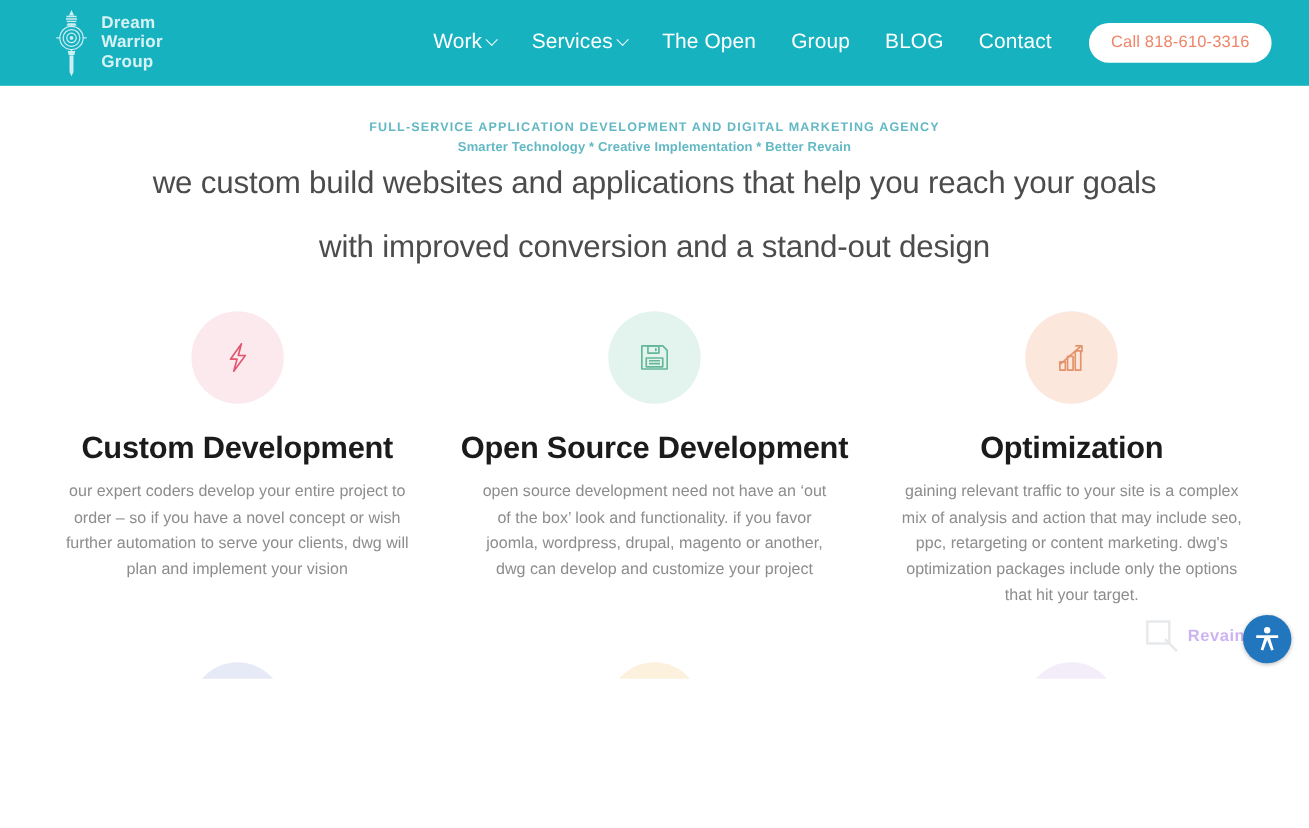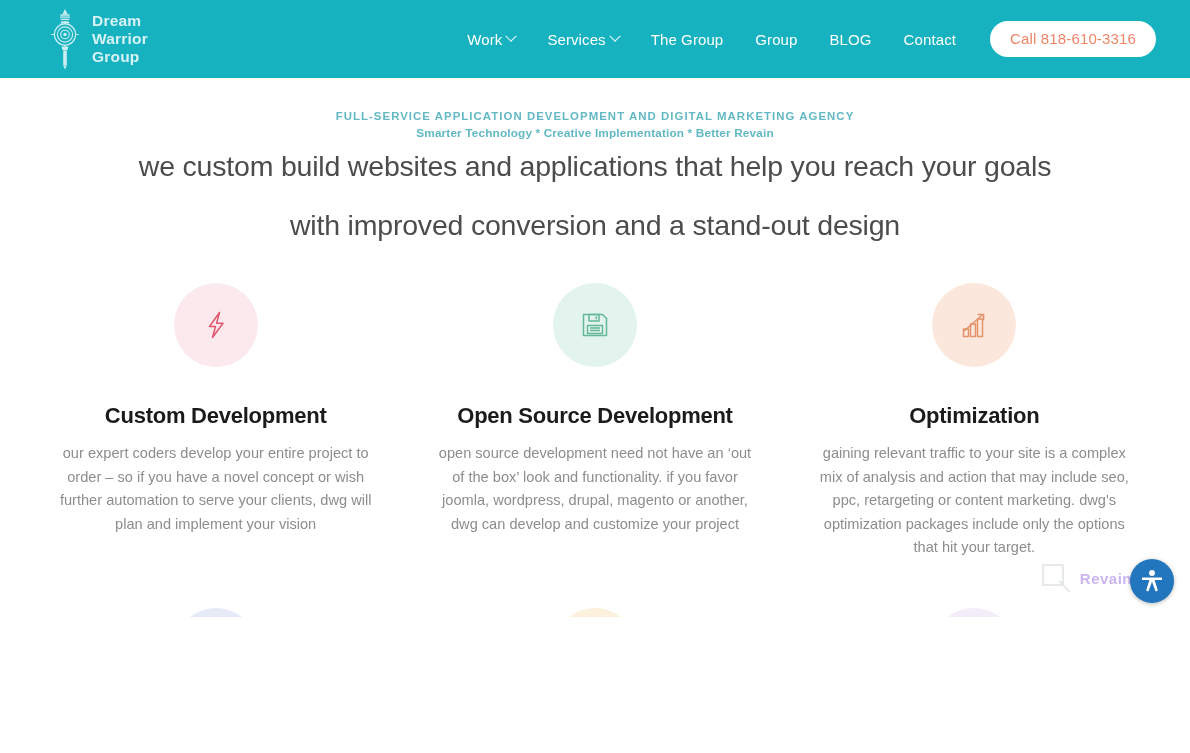--- a/index.html
+++ b/index.html
@@ -42,21 +42,21 @@
     margin-left: auto;
     display: flex;
     align-items: center;
     gap: 0px;
   }
   .nav-item {
     display: flex;
     align-items: center;
     gap: 5px;
     padding: 8px 16px;
-    font-size: 15px;
+    font-size: 19px;
     color: #ffffff;
     font-weight: 400;
     letter-spacing: .1px;
     cursor: pointer;
     white-space: nowrap;
   }
   .caret {
     display: inline-block;
     width: 8px; height: 8px;
     border-right: 1.6px solid #ffffff;
@@ -118,22 +118,22 @@
   .icon-circle {
     width: 84px; height: 84px;
     border-radius: 50%;
     margin: 0 auto;
     display: flex;
     align-items: center;
     justify-content: center;
   }
   .icon-circle svg { display: block; }
   .card-title {
-    margin-top: 36px;
-    font-size: 22px;
+    margin-top: 24px;
+    font-size: 28px;
     font-weight: 700;
     color: #1b1b1b;
     letter-spacing: -.25px;
   }
   .card-body {
     margin-top: 13px;
     font-size: 14.6px;
     line-height: 23.5px;
     color: #8d8d8d;
     padding: 0 18px;
@@ -203,21 +203,21 @@
     <nav class="main-nav">
       <div class="nav-item">
         <span>Work</span>
         <i class="caret"></i>
       </div>
       <div class="nav-item">
         <span>Services</span>
         <i class="caret"></i>
       </div>
       <div class="nav-item">
-        <span>The Group</span>
+        <span>The Open</span>
       </div>
       <div class="nav-item">
         <span>Group</span>
       </div>
       <div class="nav-item">
         <span>BLOG</span>
       </div>
       <div class="nav-item">
         <span>Contact</span>
       </div>

